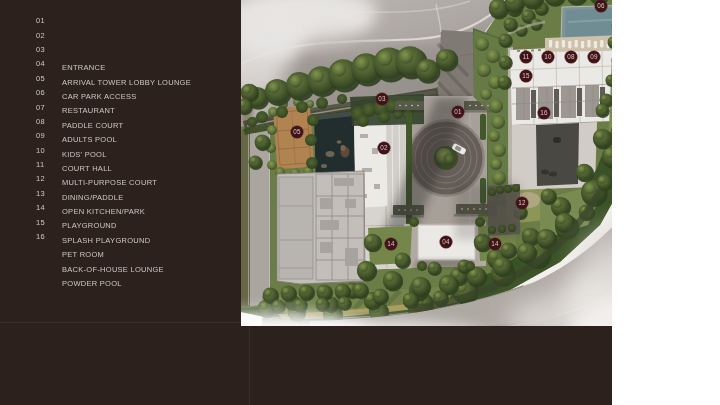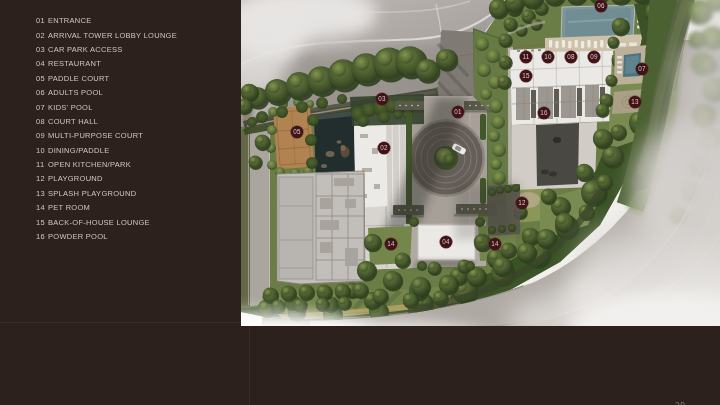--- a/index.html
+++ b/index.html
@@ -1,20 +1,20 @@
 <!DOCTYPE html>
 <html><head>
 <meta charset="utf-8">
 <style>
 html,body{margin:0;padding:0;}
-.page{position:relative;width:720px;height:405px;background:#2d211d;overflow:hidden;font-family:"Liberation Sans",sans-serif;}
+.page{position:relative;width:612px;height:405px;background:#2d211d;overflow:hidden;font-family:"Liberation Sans",sans-serif;}
 .legend{position:absolute;left:0;top:0;width:241px;height:405px;background:#2d211d;}
 .legend .row{position:absolute;color:#cdc7c2;font-size:7.5px;letter-spacing:0.28px;white-space:nowrap;}
 .legend .num{position:absolute;left:36px;}
-.legend .lbl{position:absolute;left:48px;}
+.legend .lbl{position:absolute;left:62px;margin-top:47px;}
 .hline{position:absolute;left:0;top:322px;width:241px;height:1px;background:#46392f;opacity:.55;}
 .vline{position:absolute;left:249px;top:322px;width:1px;height:83px;background:#46392f;opacity:.55;}
 .pageno{position:absolute;left:675px;top:400px;color:#837970;font-size:8.5px;letter-spacing:.5px;}
 .plan{position:absolute;left:241px;top:0;width:479px;height:326px;}
 </style>
 </head>
 <body>
 <div class="page">
 
 <div class="legend">

